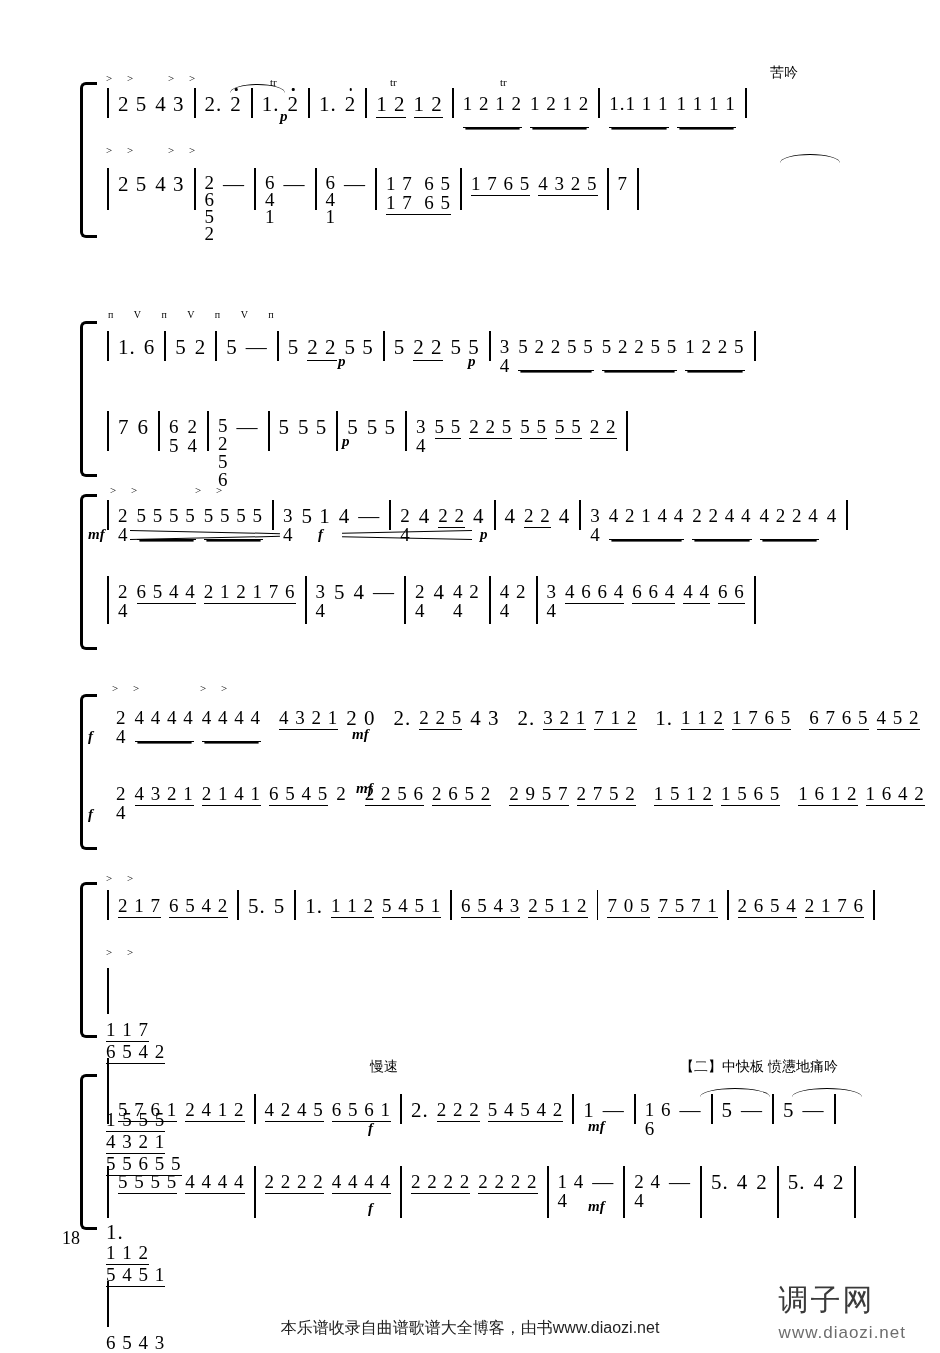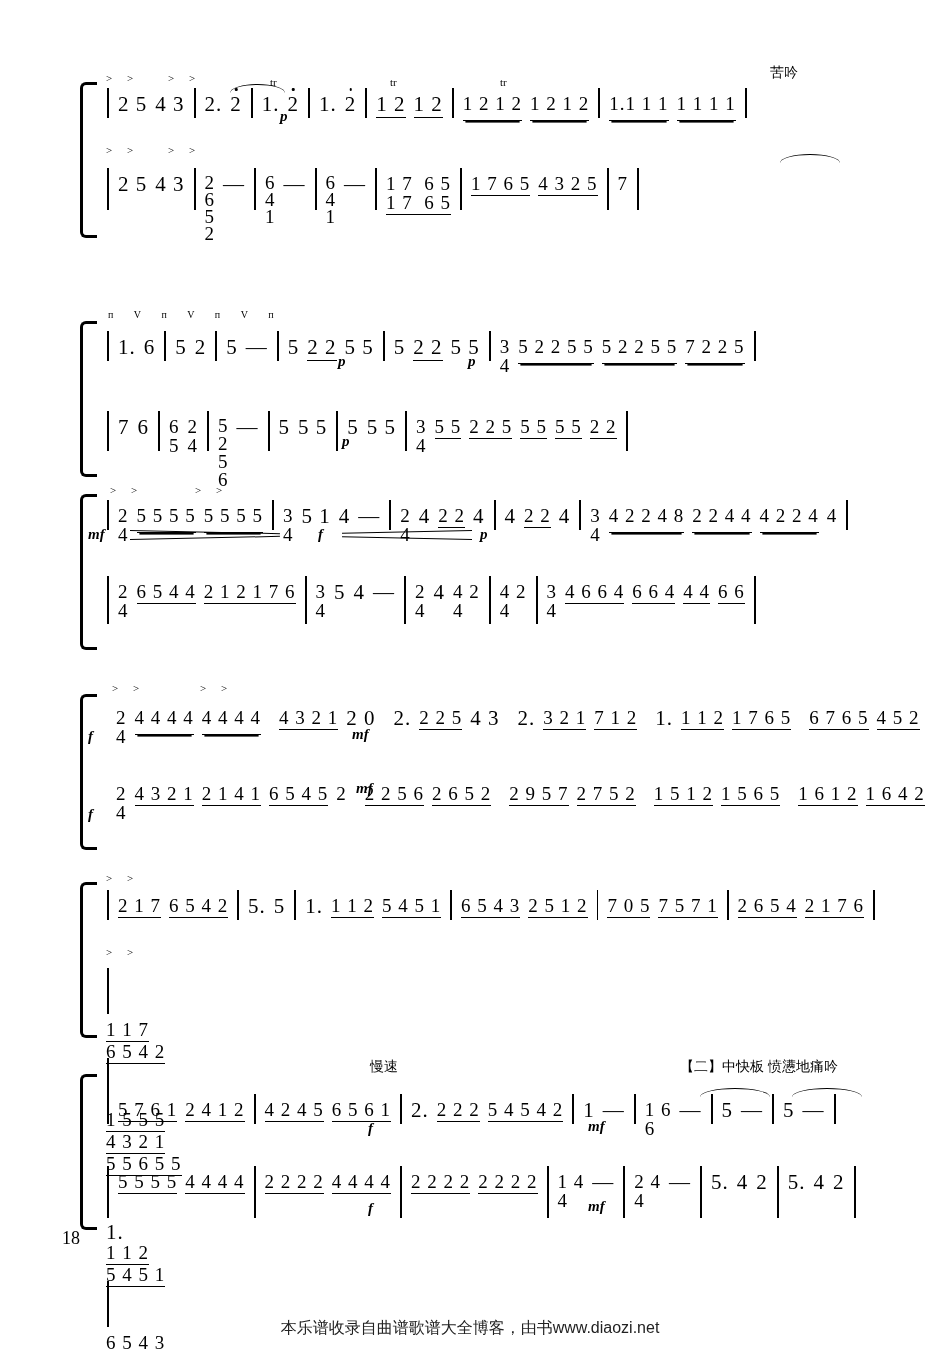--- a/index.html
+++ b/index.html
@@ -78,21 +78,21 @@
     top: 6px;
   }
   .notes.small { font-size: 19px; }
   .beam {
     border-bottom: 1.6px solid #000;
     padding-bottom: 2px;
   }
   .beam2 {
     border-bottom: 1.6px solid #000;
     box-shadow: 0 4px 0 -2.4px #000;
-    padding-bottom: 7px;
+    padding-bottom: 14px;
   }
   .dotu { position: relative; }
   .dotu:after {
     content: "";
     position: absolute;
     left: 50%; top: -6px;
     width: 2.5px; height: 2.5px;
     border-radius: 50%;
     background: #000;
     transform: translateX(-50%);
@@ -361,21 +361,21 @@
         <span class="meas">
             <span class="notes small">3<br>4</span>
           </span>
         <span class="meas">
             <span class="notes beam2 small">5 2 2 5 5</span>
           </span>
         <span class="meas">
             <span class="notes beam2 small">5 2 2 5 5</span>
           </span>
         <span class="meas">
-            <span class="notes beam2 small">7 2 2 5</span>
+            <span class="notes beam2 small">1 2 2 5</span>
           </span>
         <span class="bar"></span>
       </div>
       <div class="dyn" style="left:258px; top:36px;">p</div>
       <div class="dyn" style="left:388px; top:36px;">p</div>
     </div>
 
     <div class="stave" style="height:84px;">
       <div class="row" style="top:22px;">
         <span class="bar" style="height:40px;"></span>
@@ -489,21 +489,21 @@
             <span class="notes beam small">2 2</span>
           </span>
         <span class="meas">
             <span class="notes">4</span>
           </span>
         <span class="bar"></span>
         <span class="meas">
             <span class="notes small">3<br>4</span>
           </span>
         <span class="meas">
-            <span class="notes beam2 small">4 2 2 4 8</span>
+            <span class="notes beam2 small">4 2 1 4 4</span>
           </span>
         <span class="meas">
             <span class="notes beam2 small">2 2 4 4</span>
           </span>
         <span class="meas">
             <span class="notes beam2 small">4 2 2 4</span>
           </span>
         <span class="meas">
             <span class="notes small">4</span>
           </span>
@@ -933,14 +933,18 @@
       </div>
       <div class="dyn" style="left:288px; top:48px;">f</div>
       <div class="dyn" style="left:508px; top:46px;">mf</div>
     </div>
   </div>
 
   <div class="pagenum">18</div>
 
   <div class="footer">本乐谱收录自曲谱歌谱大全博客，由书www.diaozi.net</div>
 
+  <div class="watermark">
+    <span>调子网</span>
+    <span class="url">www.diaozi.net</span>
+  </div>
 
 </div>
 
 </body></html>

